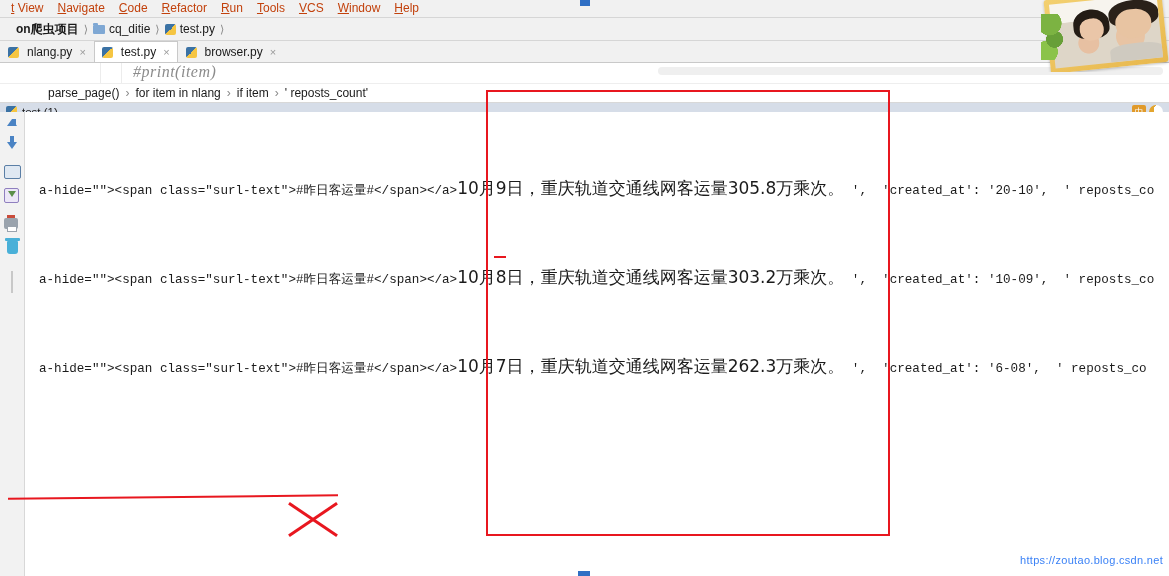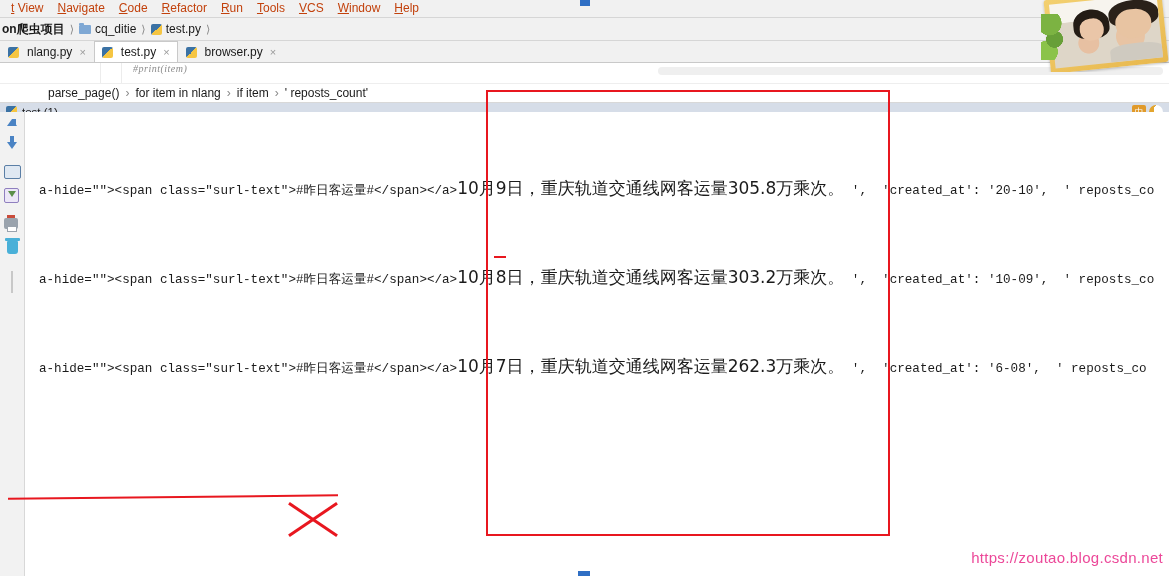--- a/index.html
+++ b/index.html
@@ -23,21 +23,21 @@
   }
   .menubar .mi:first-letter{text-decoration:underline;}
   .menu-marker{
     position:absolute;left:580px;top:0;width:10px;height:6px;
     background:#2f6fc4;
   }
 
   
   .navbar{
     height:22px;background:#f1f1f1;border-bottom:1px solid #d6d6d6;
-    display:flex;align-items:center;padding-left:2px;position:relative;
+    display:flex;align-items:center;padding-left:16px;position:relative;
   }
   .crumb{display:flex;align-items:center;font-size:12px;color:#1a1a1a;white-space:nowrap;}
   .crumb .sep{color:#8a8a8a;margin:0 5px;font-size:11px;}
   .crumb b{font-weight:bold;}
   .ic{display:inline-block;margin-right:4px;position:relative;}
   .ic-folder{width:12px;height:9px;background:#7fa8d4;border-radius:1px;}
   .ic-folder:before{content:"";position:absolute;left:0;top:-2px;width:5px;height:2px;background:#7fa8d4;border-radius:1px 1px 0 0;}
   .ic-py{width:11px;height:11px;border-radius:2px;
     background:linear-gradient(135deg,#3b72a4 0 50%,#f5c542 50% 100%);}
   .nav-right{
@@ -69,21 +69,21 @@
   .tab .x{color:#9a9a9a;font-size:11px;margin-left:3px;}
 
   
   .codestrip{
     height:20px;background:#ffffff;position:relative;border-bottom:1px solid #eee;
   }
   .codestrip .gutter{position:absolute;left:0;top:0;bottom:0;width:100px;background:#fff;border-right:1px solid #ececec;}
   .codestrip .gutter2{position:absolute;left:101px;top:0;bottom:0;width:20px;background:#fff;border-right:1px solid #ececec;}
   .codestrip .cmt{
     position:absolute;left:133px;top:0px;font-family:"Liberation Serif",serif;
-    font-style:italic;font-size:10px;color:#8c8c8c;letter-spacing:.5px;
+    font-style:italic;font-size:16px;color:#8c8c8c;letter-spacing:.5px;
   }
   .codestrip .scrollpill{
     position:absolute;right:6px;top:4px;width:505px;height:8px;background:#efefef;border-radius:4px;
   }
   .crumb2{
     height:18px;background:#ffffff;display:flex;align-items:center;
     padding-left:48px;font-size:12px;color:#1a1a1a;border-bottom:1px solid #d8d8d8;
   }
   .crumb2 .sep{color:#8a8a8a;margin:0 6px;}
 
@@ -180,21 +180,21 @@
   .photo .hairF{position:absolute;left:20%;top:14%;width:34%;height:46%;background:#241c15;border-radius:50% 50% 35% 35%;}
   .photo .faceF{position:absolute;left:26%;top:28%;width:22%;height:34%;background:#eac6a8;border-radius:45%;}
   .photo .bodyM{position:absolute;left:52%;bottom:0;width:50%;height:26%;background:#cfcac0;border-radius:40% 40% 0 0;}
   .photo .leaf{position:absolute;left:-2px;top:14px;width:26px;height:46px;
     background:radial-gradient(circle at 40% 20%,#7cb342 0 30%,transparent 31%),
                radial-gradient(circle at 60% 55%,#689f38 0 28%,transparent 29%),
                radial-gradient(circle at 30% 82%,#8bc34a 0 26%,transparent 27%);}
 
   
   .watermark{
-    position:absolute;right:6px;bottom:10px;font-size:15px;color:#ec4899;
+    position:absolute;right:6px;bottom:10px;font-size:11px;color:#3b82f6;
     font-family:"Liberation Sans",sans-serif;letter-spacing:.3px;
   }
 
   
   .bottom-marker{
     position:absolute;left:578px;bottom:0px;width:12px;height:5px;background:#2f6fc4;
   }
 </style>
 </head>
 <body>

